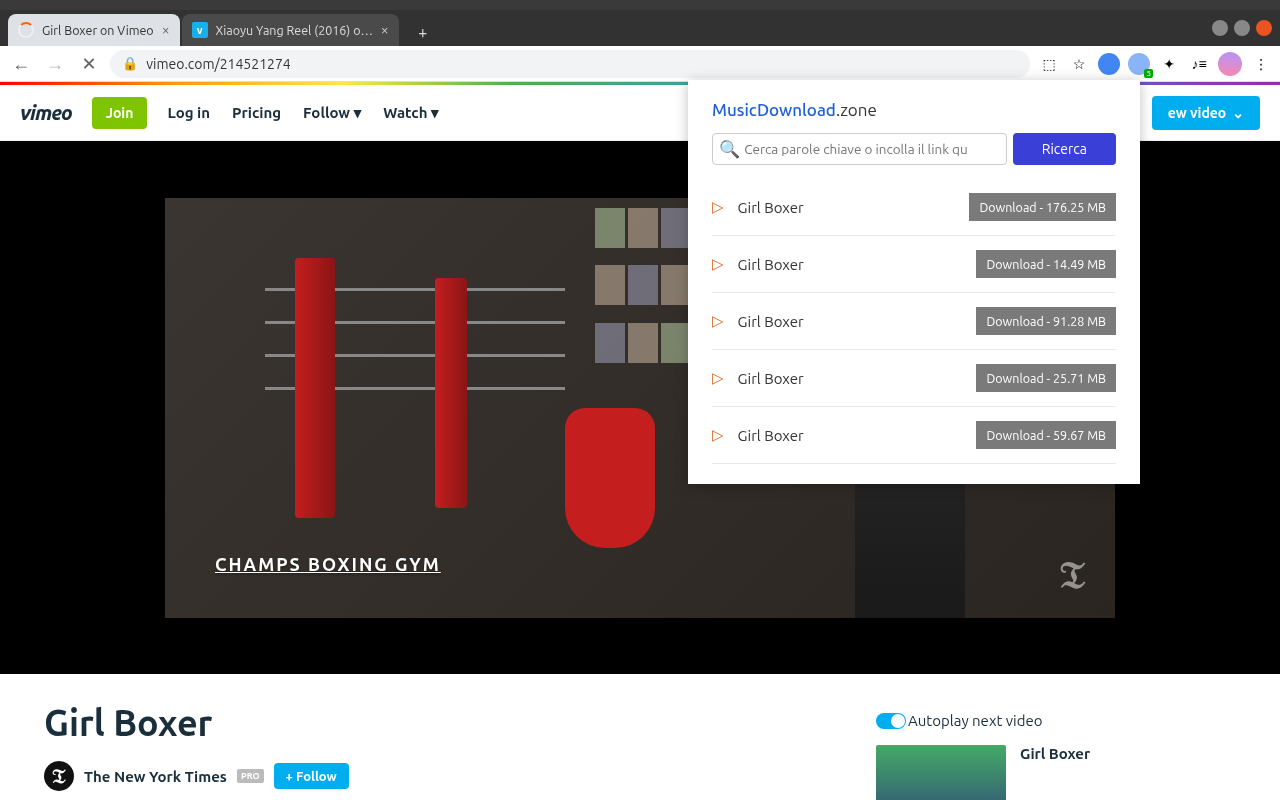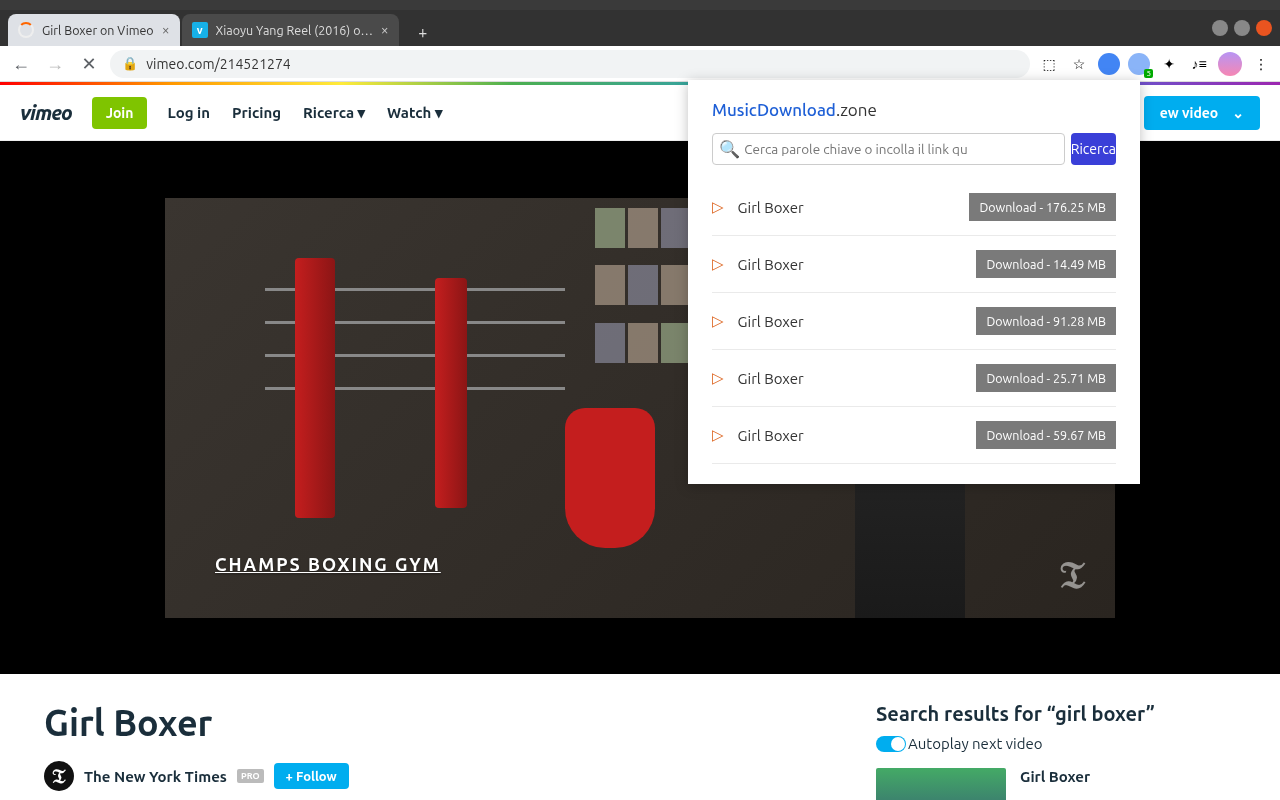--- a/index.html
+++ b/index.html
@@ -33,21 +33,21 @@
 
 
 .rainbow { height:3px; background:linear-gradient(90deg,#ff0000,#ff9800,#ffeb3b,#4caf50 40%,#2196f3,#9c27b0); }
 
 
 .vheader { height:56px; background:#fff; border-bottom:1px solid #eee; display:flex; align-items:center; padding:0 20px; gap:20px; }
 .vlogo { font-size:20px; font-weight:900; color:#1a2e3b; font-style:italic; letter-spacing:-1px; cursor:pointer; }
 .joinbtn { background:#7fc400; color:#fff; padding:8px 14px; border-radius:4px; font-weight:600; font-size:14px; cursor:pointer; }
 .vnav { display:flex; gap:22px; font-size:15px; font-weight:600; color:#1a2e3b; }
 .vnav span { cursor:pointer; }
-.newvideo { margin-left:auto; background:#00adef; color:#fff; padding:9px 16px; border-radius:4px; font-size:14px; font-weight:600; cursor:pointer; display:flex; align-items:center; gap:14px; }
+.newvideo { margin-left:auto; background:#00adef; color:#fff; padding:9px 16px; border-radius:4px; font-size:14px; font-weight:600; cursor:pointer; display:flex; align-items:center; gap:6px; }
 
 
 .player { height:533px; background:#000; display:flex; align-items:center; justify-content:center; position:relative; }
 .video { width:950px; height:420px; background:linear-gradient(135deg,#3a3530 0%,#2a2520 100%); position:relative; overflow:hidden; }
 .ring-post { position:absolute; width:40px; height:260px; background:linear-gradient(90deg,#c41e1e,#8b1515); left:130px; top:60px; border-radius:4px; }
 .ring-post2 { position:absolute; width:32px; height:230px; background:linear-gradient(90deg,#c41e1e,#8b1515); left:270px; top:80px; border-radius:4px; }
 .ropes { position:absolute; left:100px; top:90px; width:300px; height:200px; }
 .rope { height:3px; background:#888; margin-bottom:30px; }
 .jacket { position:absolute; width:90px; height:140px; background:#c41e1e; left:400px; top:210px; border-radius:20px 20px 40px 40px; }
 .caption { position:absolute; left:50px; bottom:40px; color:#fff; font-size:18px; font-weight:600; letter-spacing:2px; line-height:1.4; text-shadow:0 1px 2px rgba(0,0,0,.5);text-decoration:underline; }
@@ -78,21 +78,21 @@
 
 
 .popup { position:absolute; top:80px; right:140px; width:452px; background:#fff; box-shadow:0 2px 12px rgba(0,0,0,0.25); padding:20px 24px; z-index:100; }
 .brand { font-size:17px; margin-bottom:14px; }
 .brand .b1 { color:#1e5fd6; font-weight:500; }
 .brand .b2 { color:#333; }
 .searchrow { display:flex; gap:6px; margin-bottom:14px; }
 .searchbox { flex:1; height:32px; border:1px solid #ccc; border-radius:4px; display:flex; align-items:center; padding:0 6px; }
 .searchbox input { border:0; outline:0; flex:1; font-size:13.5px; color:#333; width:100%; }
 .mag { font-size:17px; margin-right:4px; }
-.ricerca { background:#3a3fd8; color:#fff; border:0; padding:0 0; border-radius:4px; font-size:14px; cursor:pointer; }
+.ricerca { background:#3a3fd8; color:#fff; border:0; padding:0 29px; border-radius:4px; font-size:14px; cursor:pointer; }
 .dlrow { display:flex; align-items:center; padding:14px 0; border-bottom:1px solid #eaeaea; }
 .playicon { color:#d62; font-size:15px; margin-right:14px; }
 .dlname { flex:1; color:#333; font-size:15px; }
 .dlbtn { background:#7a7a7a; color:#fff; font-size:12.5px; padding:7px 10px; border-radius:0; cursor:pointer; white-space:nowrap; }
 </style>
 </head>
 <body>
 
 <div class="titlebar"></div>
 
@@ -138,21 +138,21 @@
 </div>
 
 <div class="rainbow"></div>
 
 <div class="vheader">
   <span class="vlogo">vimeo</span>
   <span class="joinbtn">Join</span>
   <div class="vnav">
     <span>Log in</span>
     <span>Pricing</span>
-    <span>Ricerca ▾</span>
+    <span>Follow ▾</span>
     <span>Watch ▾</span>
   </div>
   <span class="newvideo">
       <span>ew video</span>
       <span>⌄</span>
     </span>
 </div>
 
 <div class="player">
   <div class="video">
@@ -200,21 +200,20 @@
   <div class="main">
     <div class="vtitle">Girl Boxer</div>
     <div class="author">
       <div class="avcircle">𝔗</div>
       <span class="aname">The New York Times</span>
       <span class="pro">PRO</span>
       <span class="follow">+ Follow</span>
     </div>
   </div>
   <div class="side">
-    <div class="srtitle">Search results for “girl boxer”</div>
     <div class="autoplay">
       <div class="toggle">
           <div class="knob"></div>
         </div>
       <span>Autoplay next video</span>
     </div>
     <div class="result">
       <div class="thumb"></div>
       <div class="rtitle">Girl Boxer</div>
     </div>

